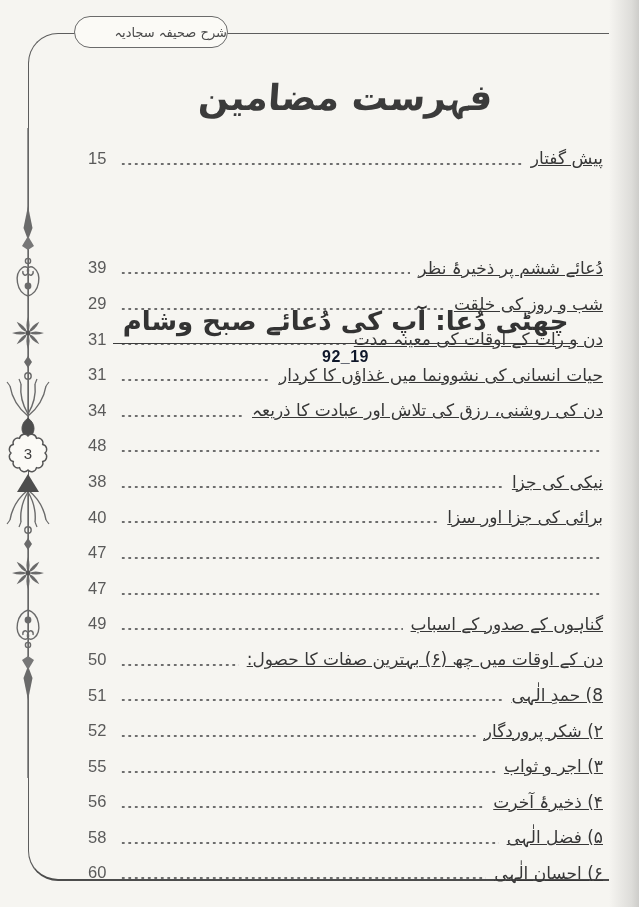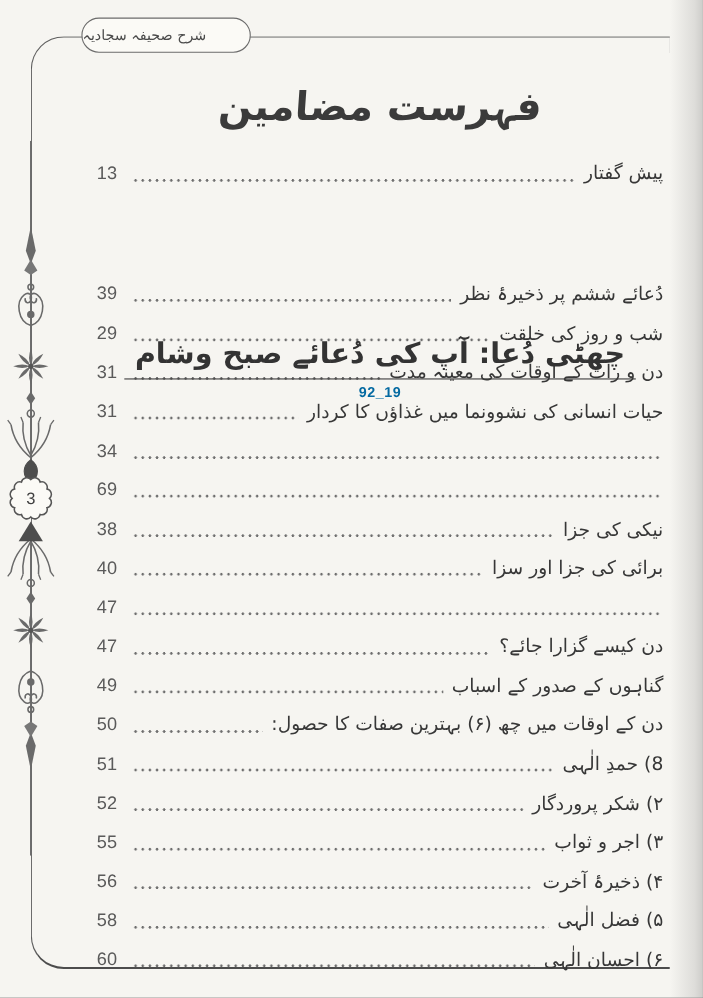--- a/index.html
+++ b/index.html
@@ -21,21 +21,21 @@
     border-top:1.6px solid #5d5d5d;
     border-left:1.6px solid #5d5d5d;
     border-bottom:2.6px solid #4c4c4c;
     border-right:none;
     border-radius:30px 0 0 30px;
   }
   
   .header-pill{
     position:absolute;left:74px;top:16px;width:152px;height:30px;
     background:#fbfaf6;border:1.3px solid #6b6b6b;border-radius:16px;
-    display:flex;align-items:center;justify-content:flex-end;
+    display:flex;align-items:center;justify-content:flex-start;
     font-size:13px;color:#4a4a4a;direction:rtl;
   }
   
   .ornament{position:absolute;left:6px;top:128px;}
   .medallion-num{font-family:"Liberation Sans",sans-serif;font-size:15px;fill:#3f3f3f;}
   
   .content{
     position:absolute;left:88px;right:36px;top:68px;
   }
   .doc-title{
@@ -43,21 +43,21 @@
     direction:rtl;line-height:60px;height:62px;
     transform:skewX(-4deg);
   }
   .entries{margin-top:4px;}
   .entry{
     display:flex;align-items:flex-end;height:35.6px;
     direction:rtl;
   }
   .entry:first-of-type{margin-bottom:74px;}
   .entry-title{
-    font-size:17px;color:#373737;white-space:nowrap;padding-left:6px;line-height:1.25;
+    font-size:17px;color:#373737;white-space:nowrap;padding-left:6px;line-height:1.25;text-decoration:underline;
   }
   .leader{
     flex:1 1 auto;height:5px;margin:0 2px 4px 2px;
     background-image:radial-gradient(circle,#6e6e6e 1.15px,rgba(0,0,0,0) 1.35px);
     background-size:6.5px 4px;background-repeat:repeat-x;background-position:left bottom;
   }
   .entry-page{
     font-family:"Liberation Sans",sans-serif;font-size:16.5px;color:#5a5a5a;
     direction:ltr;min-width:26px;text-align:left;padding-right:4px;line-height:1.2;margin-bottom:1px;
   }
@@ -65,21 +65,21 @@
   .section-head{
     position:absolute;left:0;right:0;top:172px;
     text-align:center;direction:rtl;
   }
   .section-title{
     display:inline-block;font-size:26px;font-weight:bold;color:#333;
     border-bottom:1.6px solid #3c3c3c;padding:0 10px 7px 10px;
   }
   .section-range{
     margin-top:4px;font-family:"Liberation Sans",sans-serif;direction:ltr;
-    font-size:13px;font-weight:bold;color:#0369a1;letter-spacing:.5px;
+    font-size:16px;font-weight:bold;color:#0f172a;letter-spacing:.5px;
   }
 </style>
 </head>
 <body>
 
 <div class="page-edge"></div>
 <div class="frame"></div>
 
 <div class="header-pill">
   <span>شرح صحیفہ سجادیہ</span>
@@ -141,21 +141,21 @@
     <div class="section-head">
       <div class="section-title">چھٹی دُعا: آپ کی دُعائے صبح وشام</div>
       <div class="section-range">92_19</div>
     </div>
 
     <div class="entries">
 
         <div class="entry">
           <span class="entry-title">پیش گفتار</span>
           <span class="leader"></span>
-          <span class="entry-page">13</span>
+          <span class="entry-page">15</span>
         </div>
 
         <div class="entry">
           <span class="entry-title">دُعائے ششم پر ذخیرۂ نظر</span>
           <span class="leader"></span>
           <span class="entry-page">39</span>
         </div>
 
         <div class="entry">
           <span class="entry-title">شب و روز کی خلقت</span>
@@ -169,48 +169,48 @@
           <span class="entry-page">31</span>
         </div>
 
         <div class="entry">
           <span class="entry-title">حیات انسانی کی نشوونما میں غذاؤں کا کردار</span>
           <span class="leader"></span>
           <span class="entry-page">31</span>
         </div>
 
         <div class="entry">
+          <span class="entry-title">دن کی روشنی، رزق کی تلاش اور عبادت کا ذریعہ</span>
           <span class="leader"></span>
           <span class="entry-page">34</span>
         </div>
 
         <div class="entry">
           <span class="leader"></span>
-          <span class="entry-page">69</span>
+          <span class="entry-page">48</span>
         </div>
 
         <div class="entry">
           <span class="entry-title">نیکی کی جزا</span>
           <span class="leader"></span>
           <span class="entry-page">38</span>
         </div>
 
         <div class="entry">
           <span class="entry-title">برائی کی جزا اور سزا</span>
           <span class="leader"></span>
           <span class="entry-page">40</span>
         </div>
 
         <div class="entry">
           <span class="leader"></span>
           <span class="entry-page">47</span>
         </div>
 
         <div class="entry">
-          <span class="entry-title">دن کیسے گزارا جائے؟</span>
           <span class="leader"></span>
           <span class="entry-page">47</span>
         </div>
 
         <div class="entry">
           <span class="entry-title">گناہوں کے صدور کے اسباب</span>
           <span class="leader"></span>
           <span class="entry-page">49</span>
         </div>
 

